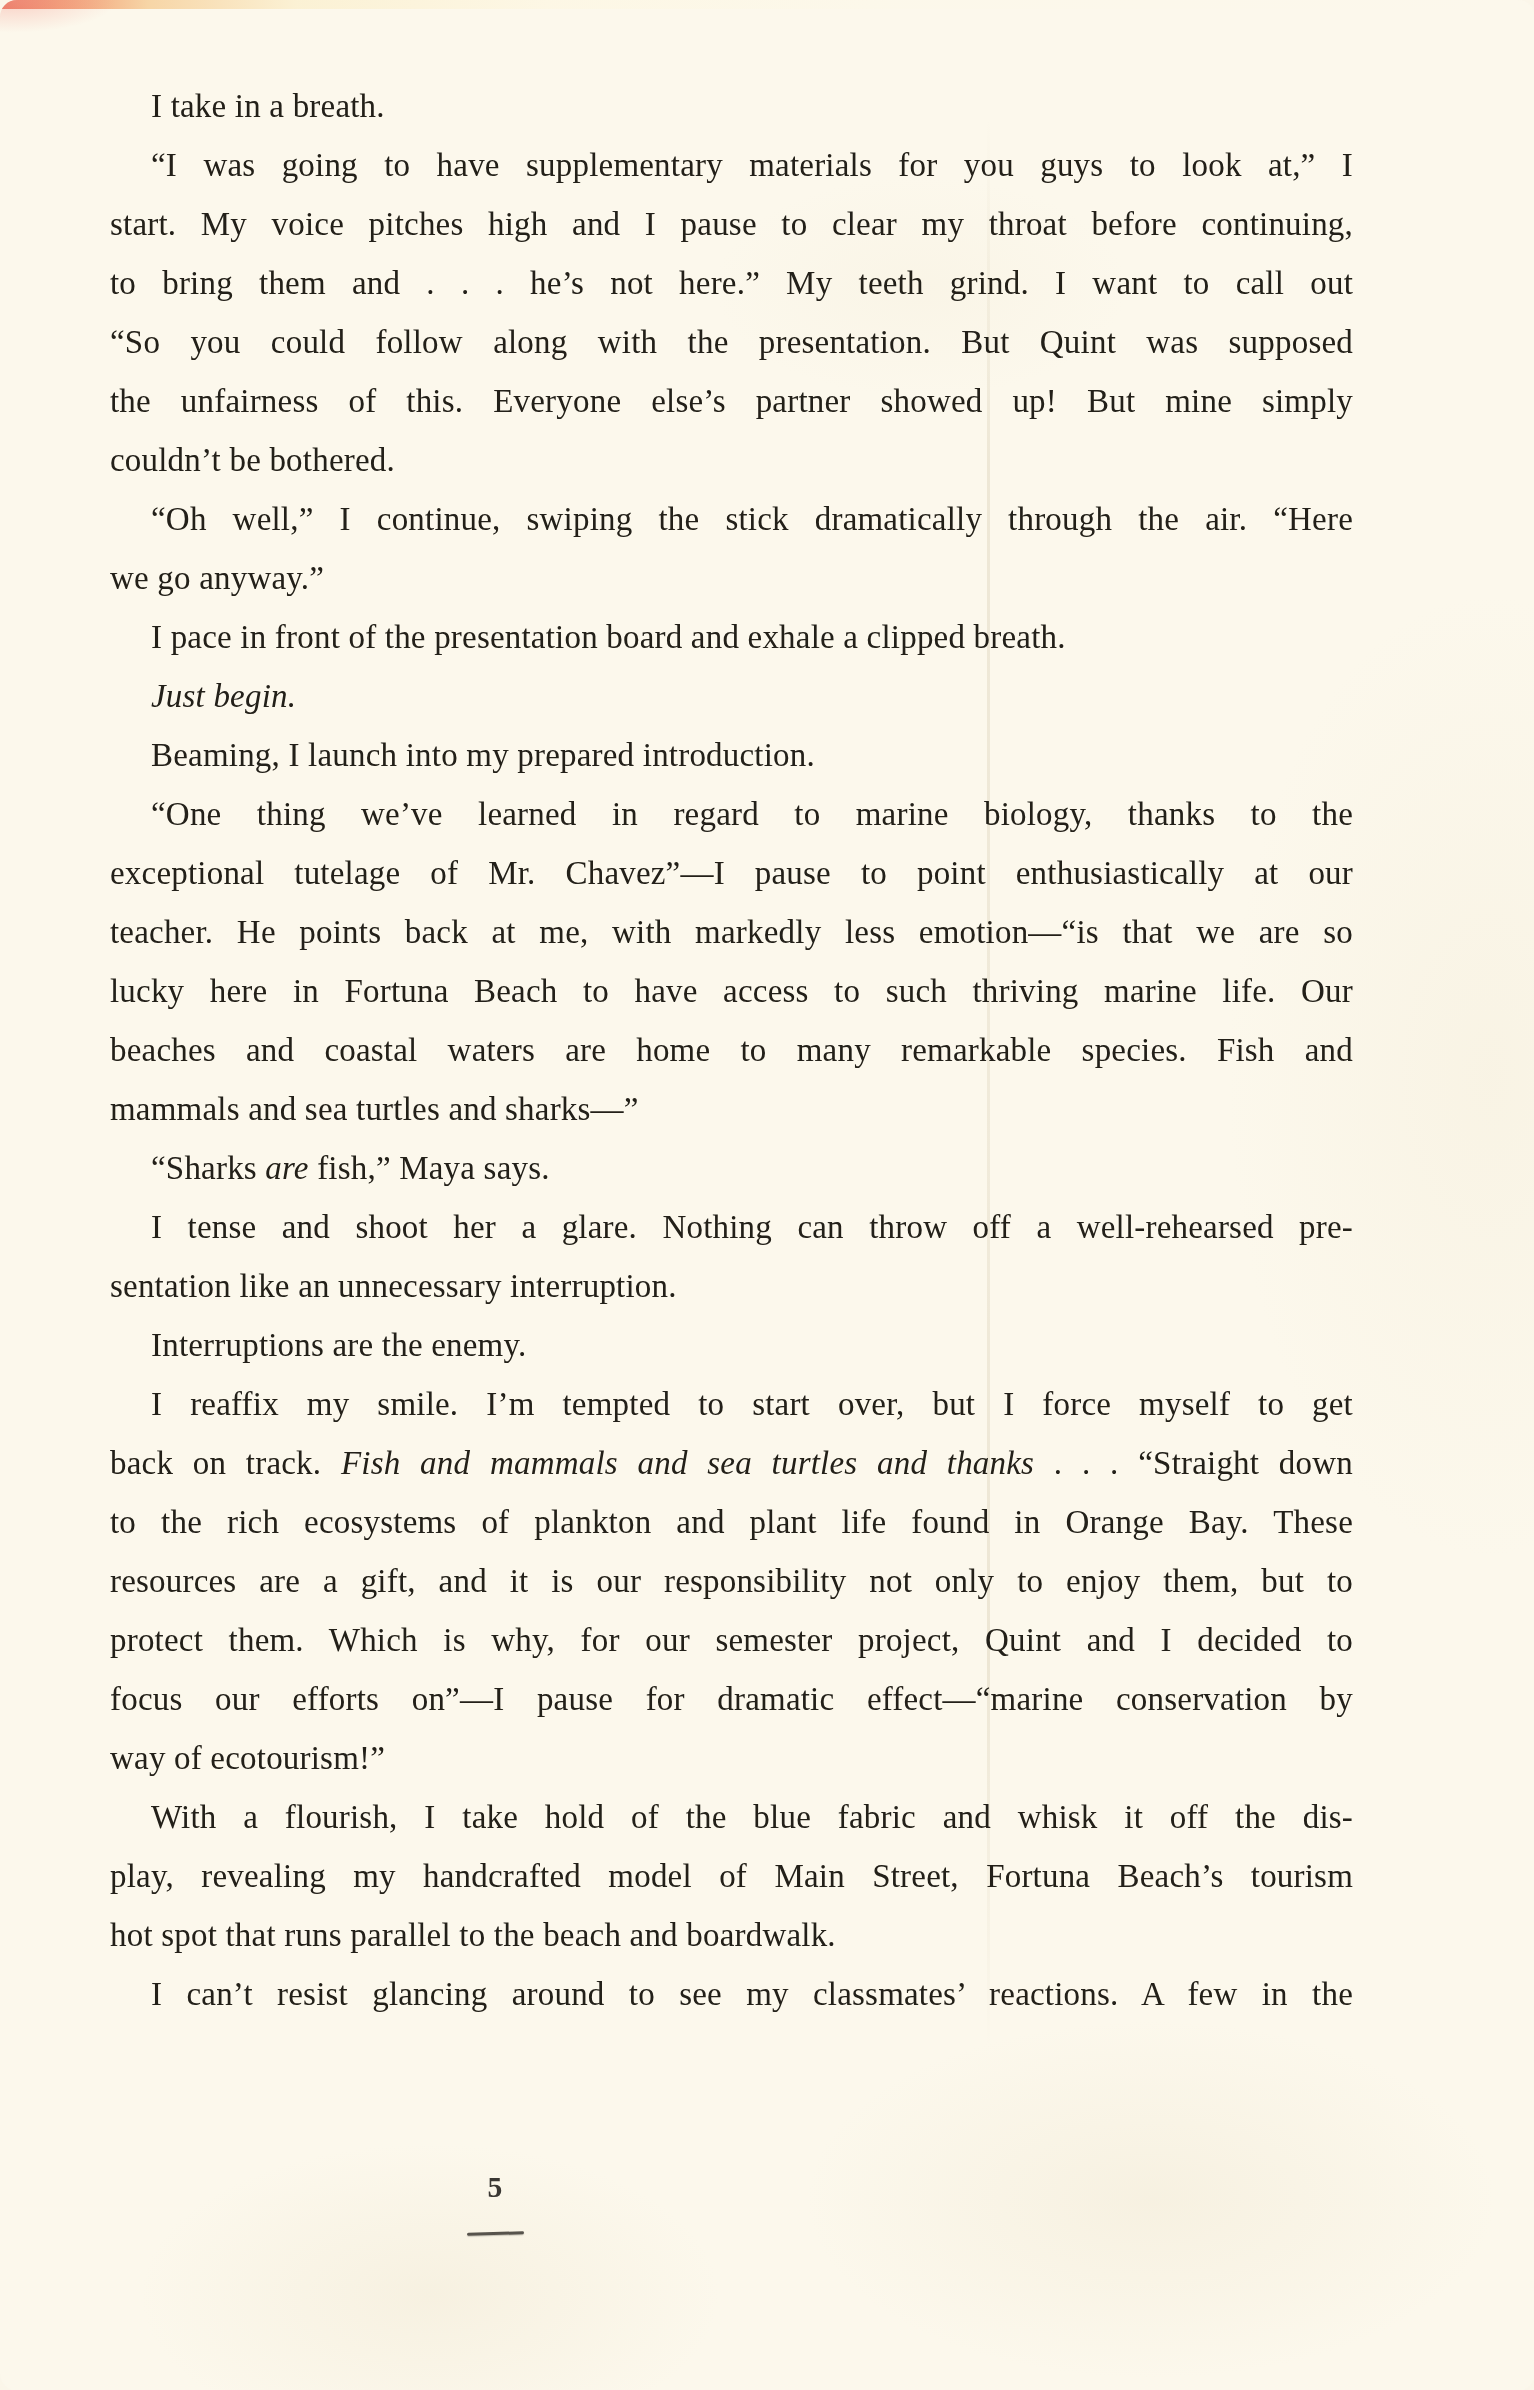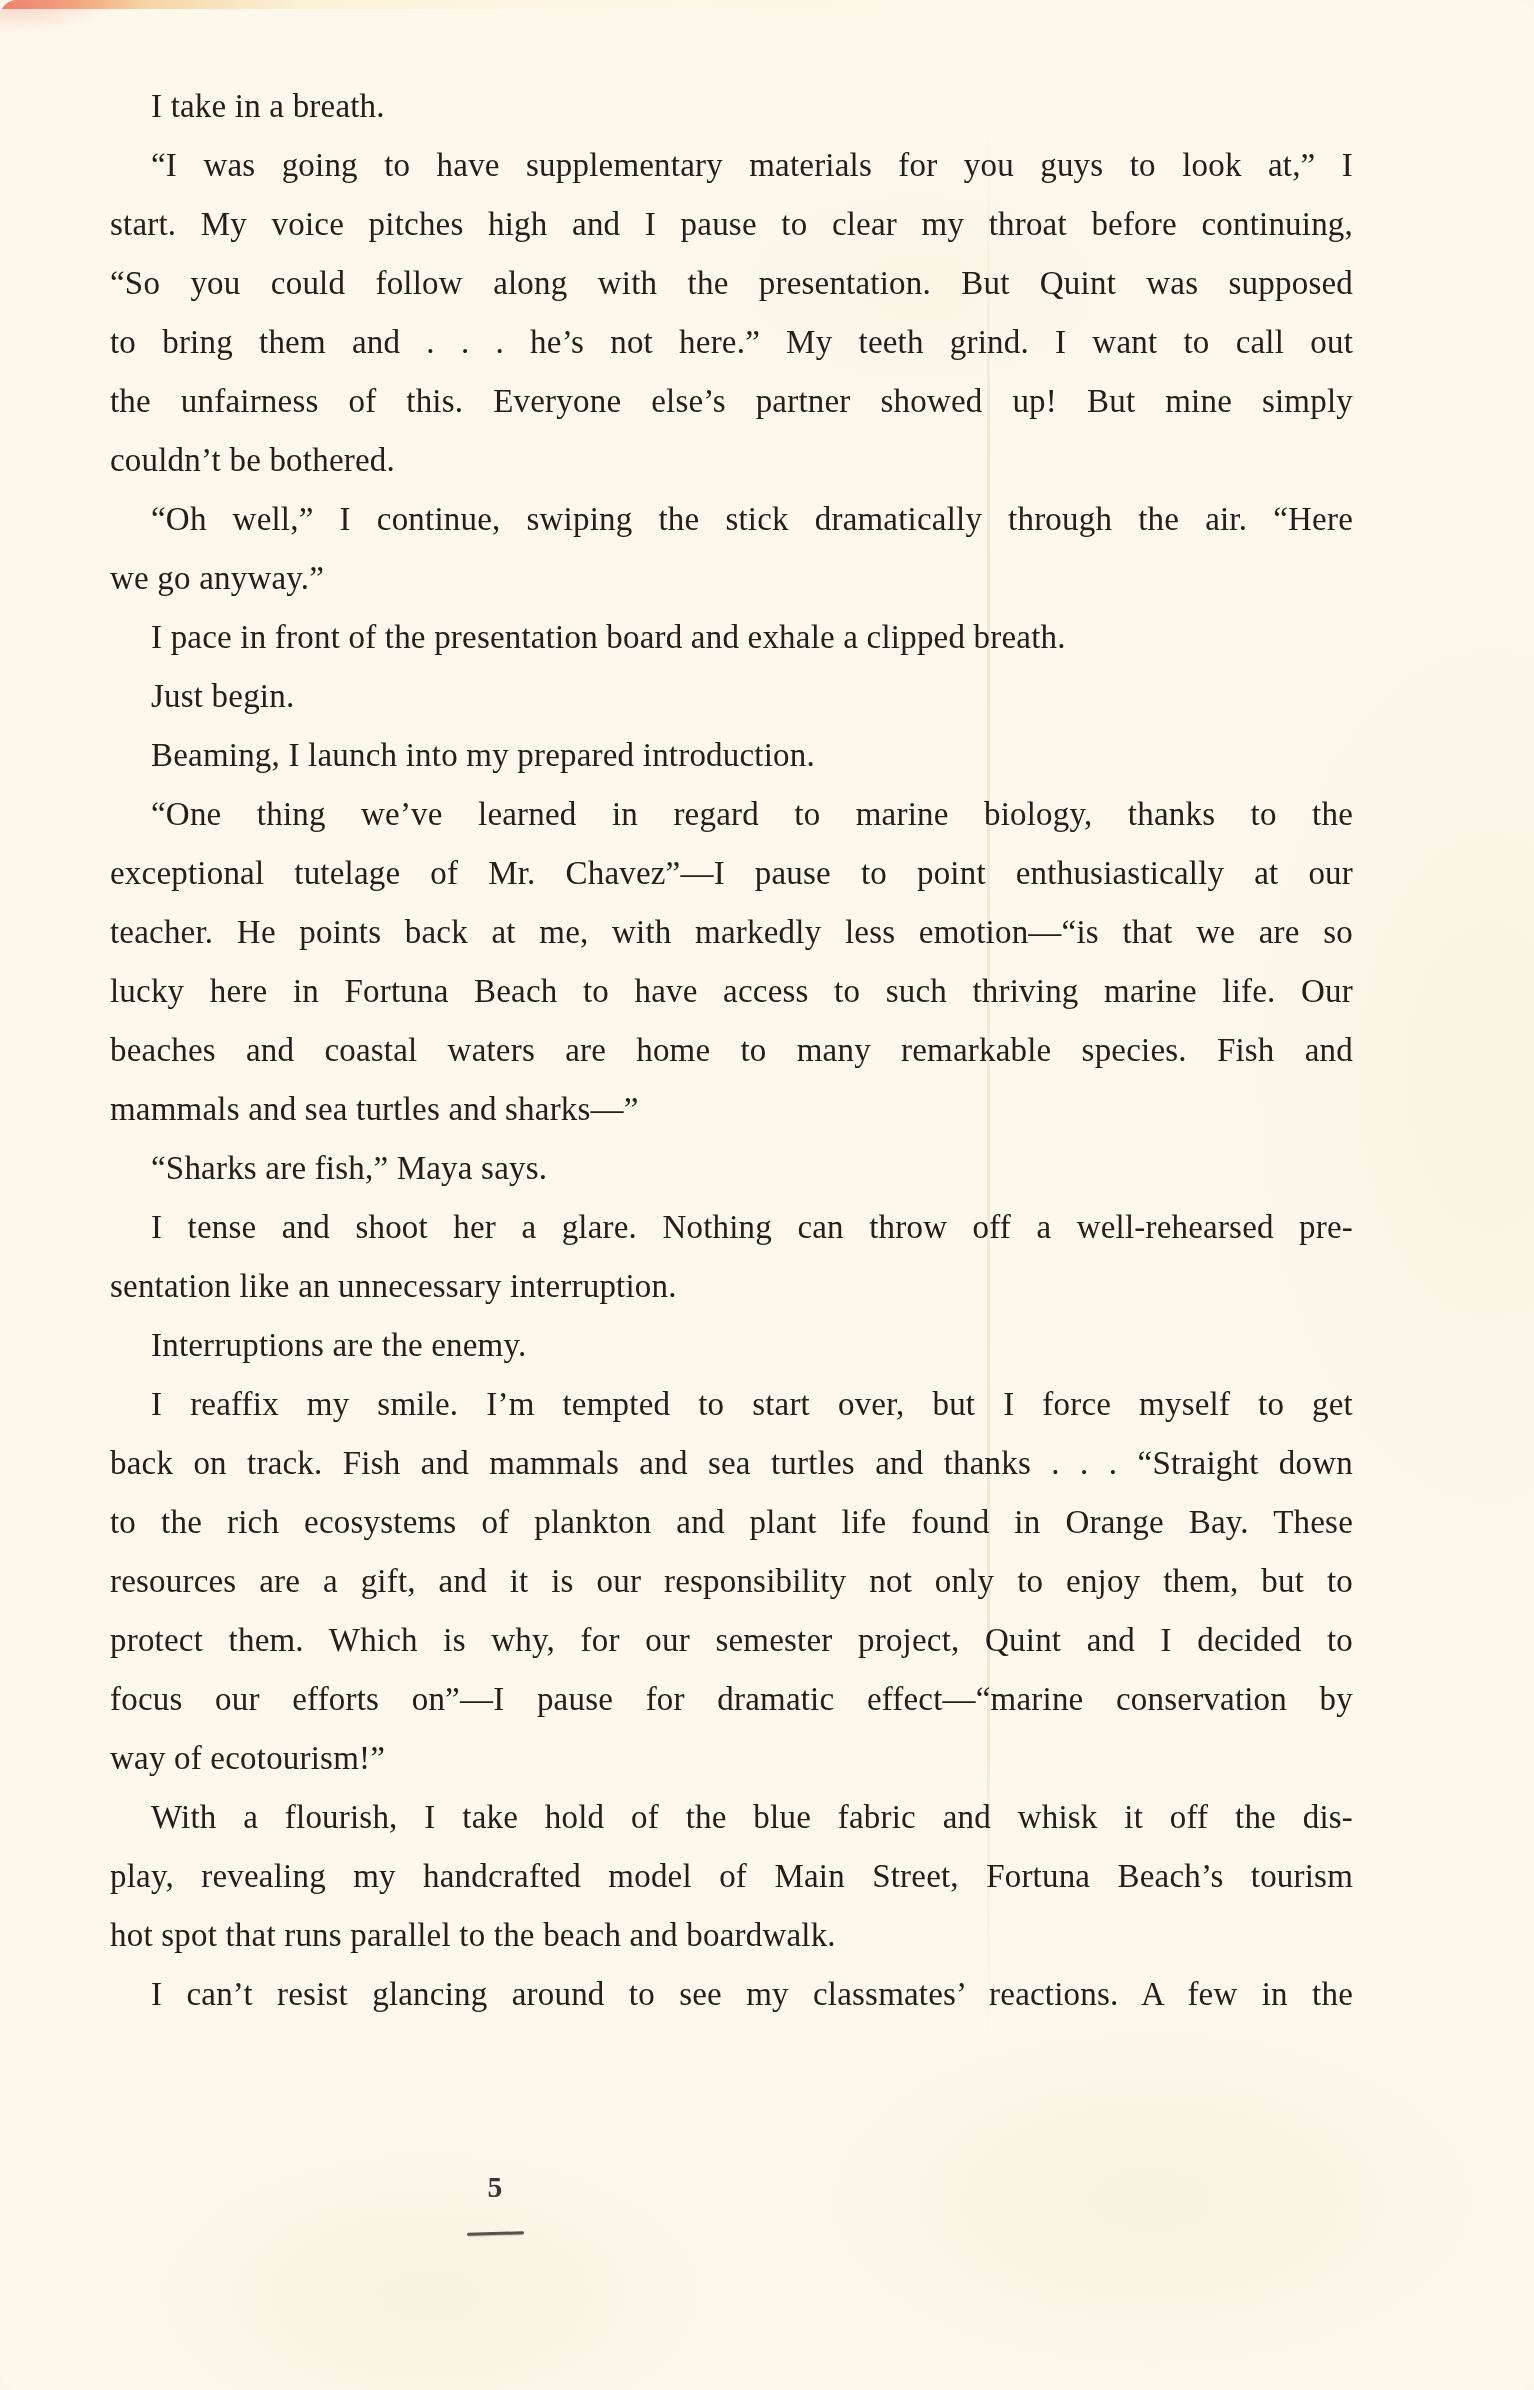--- a/index.html
+++ b/index.html
@@ -60,21 +60,21 @@
     text-align: left;
     white-space: normal;
   }
   .line.j {
     text-align: justify;
     text-align-last: justify;
   }
   .line.ind span:first-child {
     padding-left: 41px;
   }
-  .it { }
+  .it { font-style: italic; }
   .folio {
     position: absolute;
     top: 2171px;
     left: 441px;
     width: 108px;
     text-align: center;
     font-size: 29.6px;
     font-weight: bold;
     color: #3a3733;
   }
@@ -95,22 +95,22 @@
 
 <div class="page">
   <div class="scan-edge-top"></div>
   <div class="scan-corner"></div>
   <div class="page-crease"></div>
 
   <div class="text-block">
       <div class="line ind"><span>I take in a breath.</span></div>
       <div class="line j ind"><span>“I was going to have supplementary materials for you guys to look at,” I</span></div>
       <div class="line j"><span>start. My voice pitches high and I pause to clear my throat before continuing,</span></div>
+      <div class="line j"><span>to bring them and . . . he’s not here.” My teeth grind. I want to call out</span></div>
       <div class="line j"><span>“So you could follow along with the presentation. But Quint was supposed</span></div>
-      <div class="line j"><span>to bring them and . . . he’s not here.” My teeth grind. I want to call out</span></div>
       <div class="line j"><span>the unfairness of this. Everyone else’s partner showed up! But mine simply</span></div>
       <div class="line"><span>couldn’t be bothered.</span></div>
       <div class="line j ind"><span>“Oh well,” I continue, swiping the stick dramatically through the air. “Here</span></div>
       <div class="line"><span>we go anyway.”</span></div>
       <div class="line ind"><span>I pace in front of the presentation board and exhale a clipped breath.</span></div>
       <div class="line ind"><span class="it">Just begin.</span></div>
       <div class="line ind"><span>Beaming, I launch into my prepared introduction.</span></div>
       <div class="line j ind"><span>“One thing we’ve learned in regard to marine biology, thanks to the</span></div>
       <div class="line j"><span>exceptional tutelage of Mr. Chavez”—I pause to point enthusiastically at our</span></div>
       <div class="line j"><span>teacher. He points back at me, with markedly less emotion—“is that we are so</span></div>

